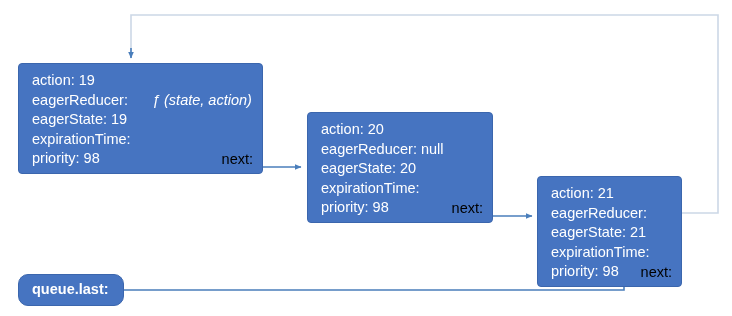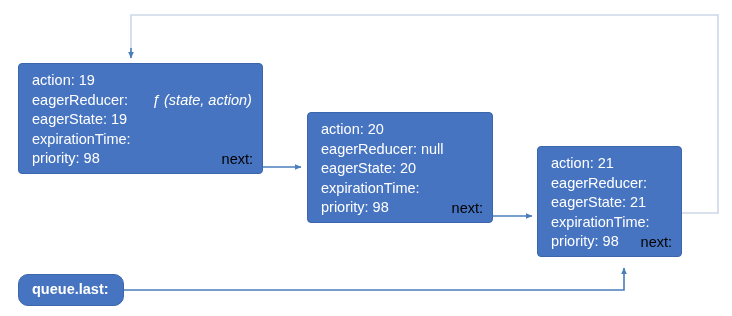--- a/index.html
+++ b/index.html
@@ -106,21 +106,21 @@
 
   <div class="node" id="node-update-20" style="left:307px; top:112px; width:186px; height:111px;">
     <div class="line">action: 20</div>
     <div class="line">eagerReducer: null</div>
     <div class="line">eagerState: 20</div>
     <div class="line">expirationTime:</div>
     <div class="line">priority: 98</div>
     <div class="next-label">next:</div>
   </div>
 
-  <div class="node" id="node-update-21" style="left:537px; top:146px; width:145px; height:111px;">
+  <div class="node" id="node-update-21" style="left:537px; top:176px; width:145px; height:111px;">
     <div class="line">action: 21</div>
     <div class="line">eagerReducer:</div>
     <div class="line">eagerState: 21</div>
     <div class="line">expirationTime:</div>
     <div class="line">priority: 98</div>
     <div class="next-label">next:</div>
   </div>
 
   <div class="node" id="node-queue-last" style="left:18px; top:274px; width:106px; height:32px;">
     <div class="line">queue.last:</div>

